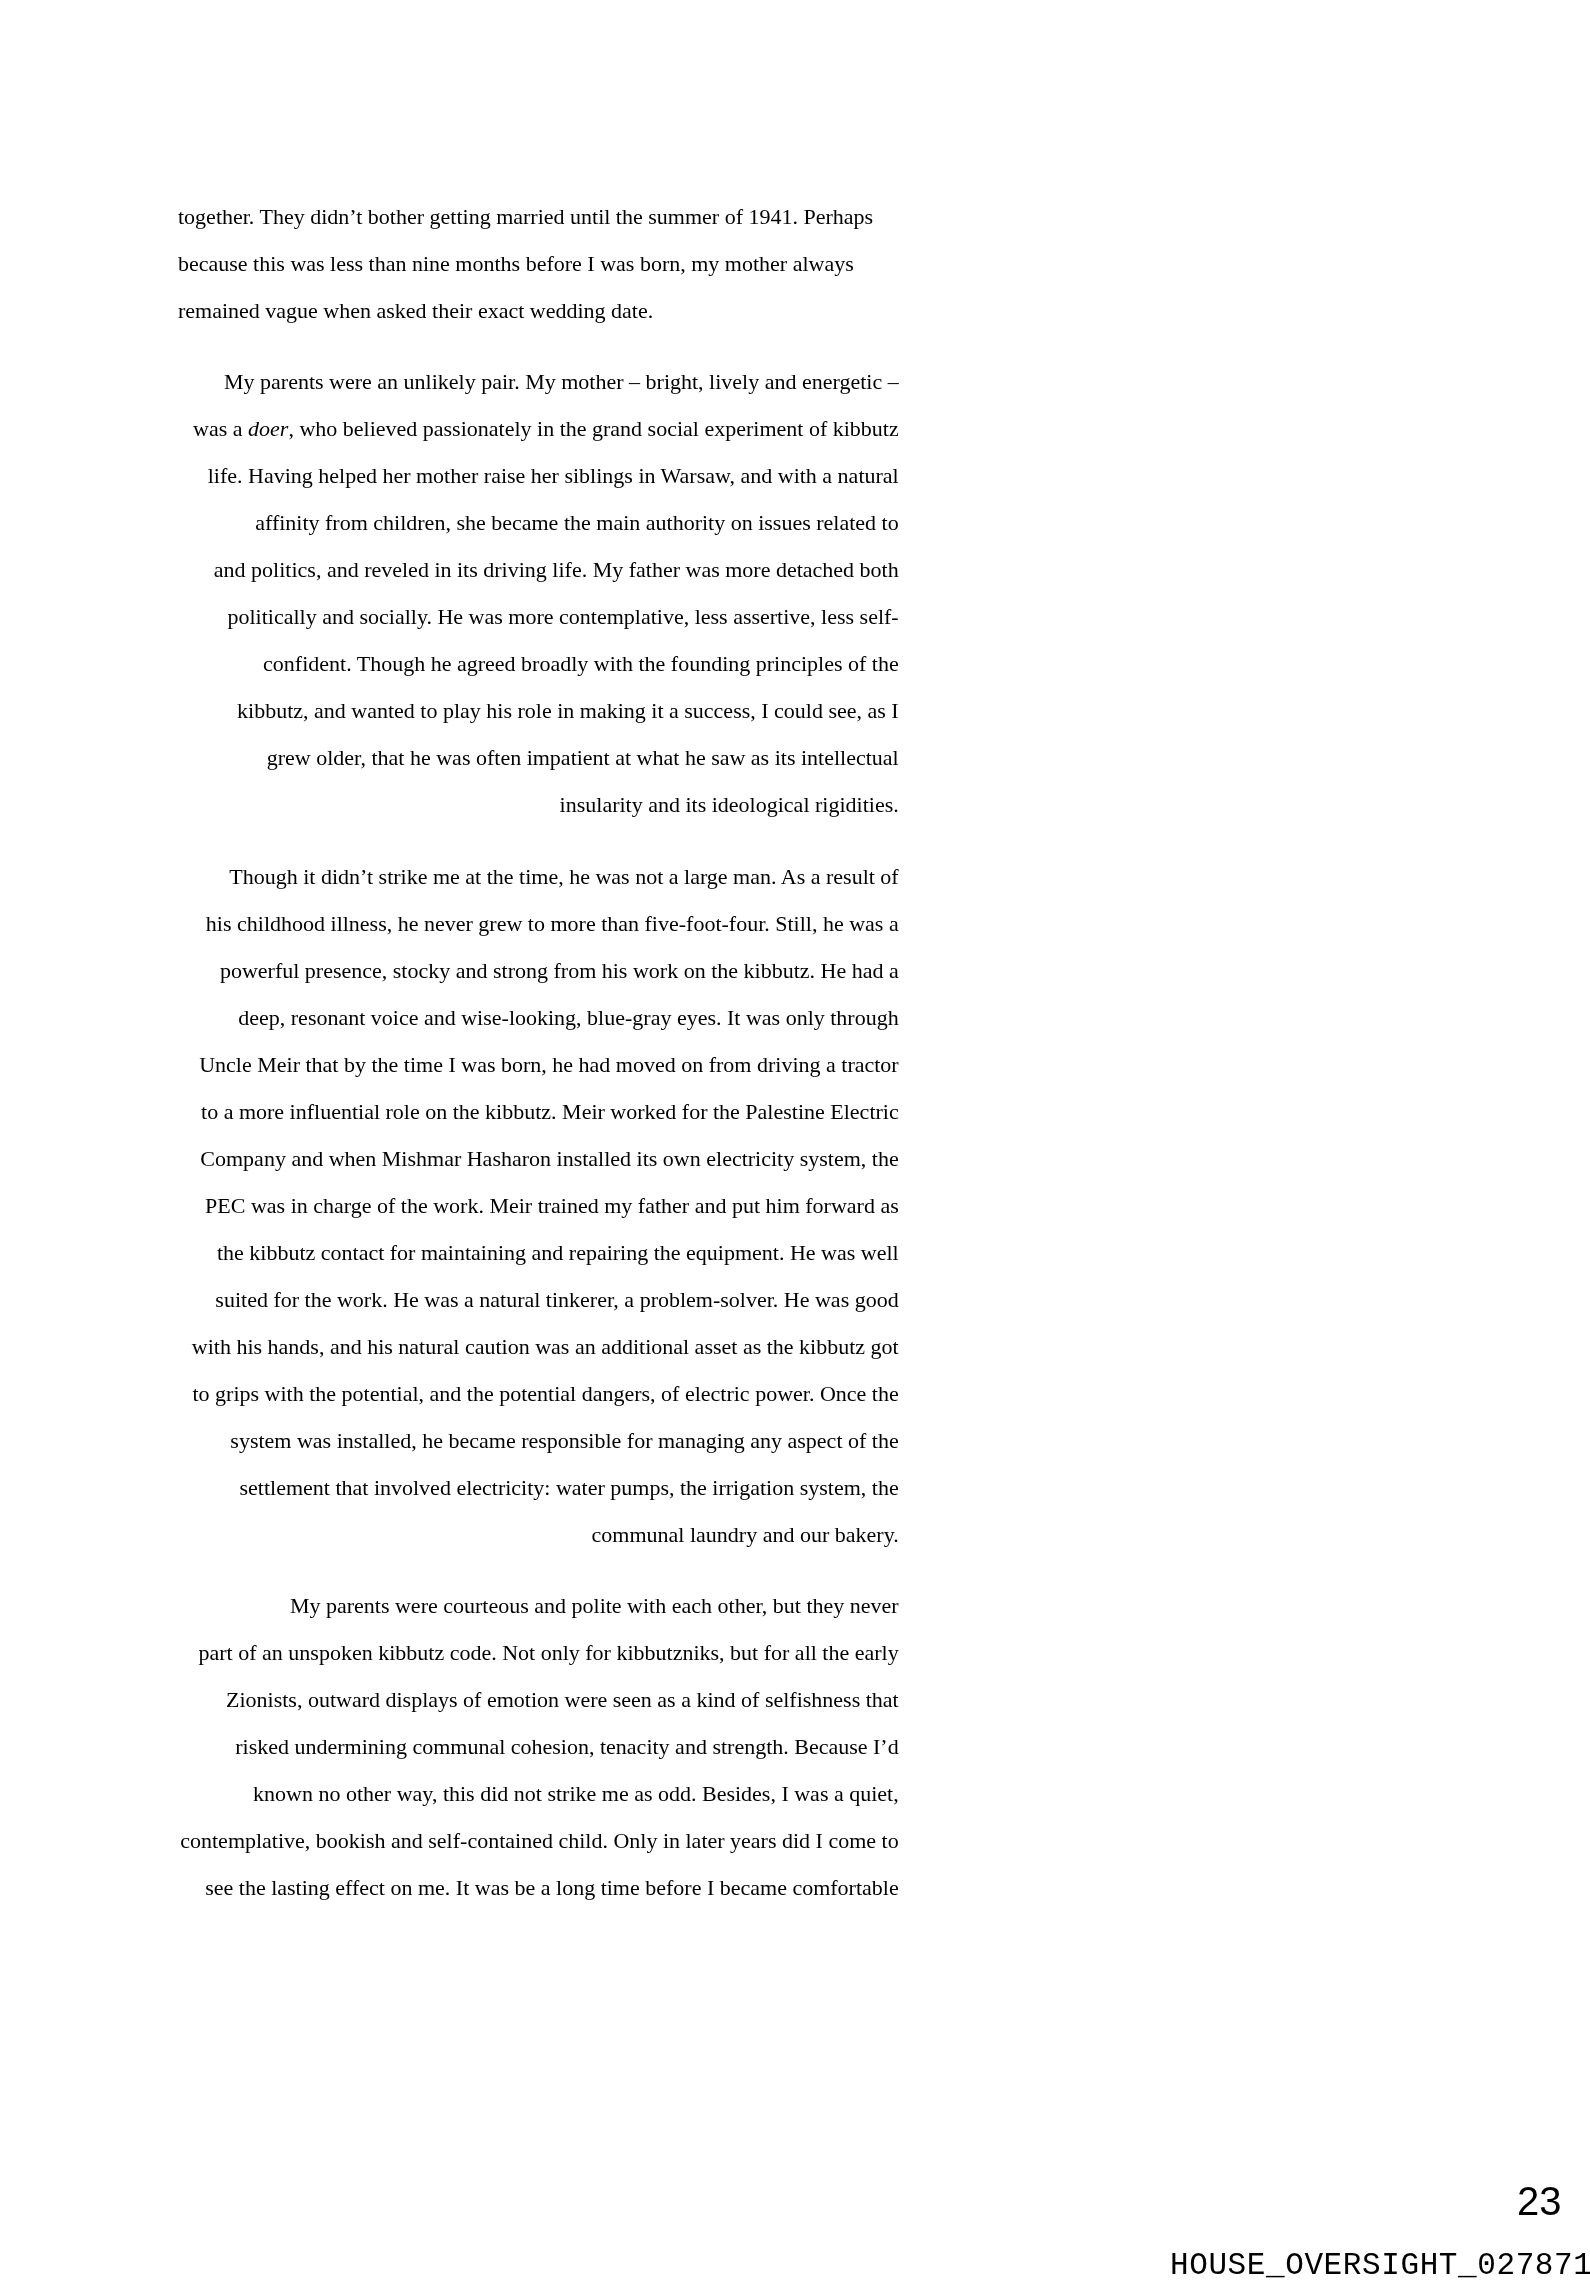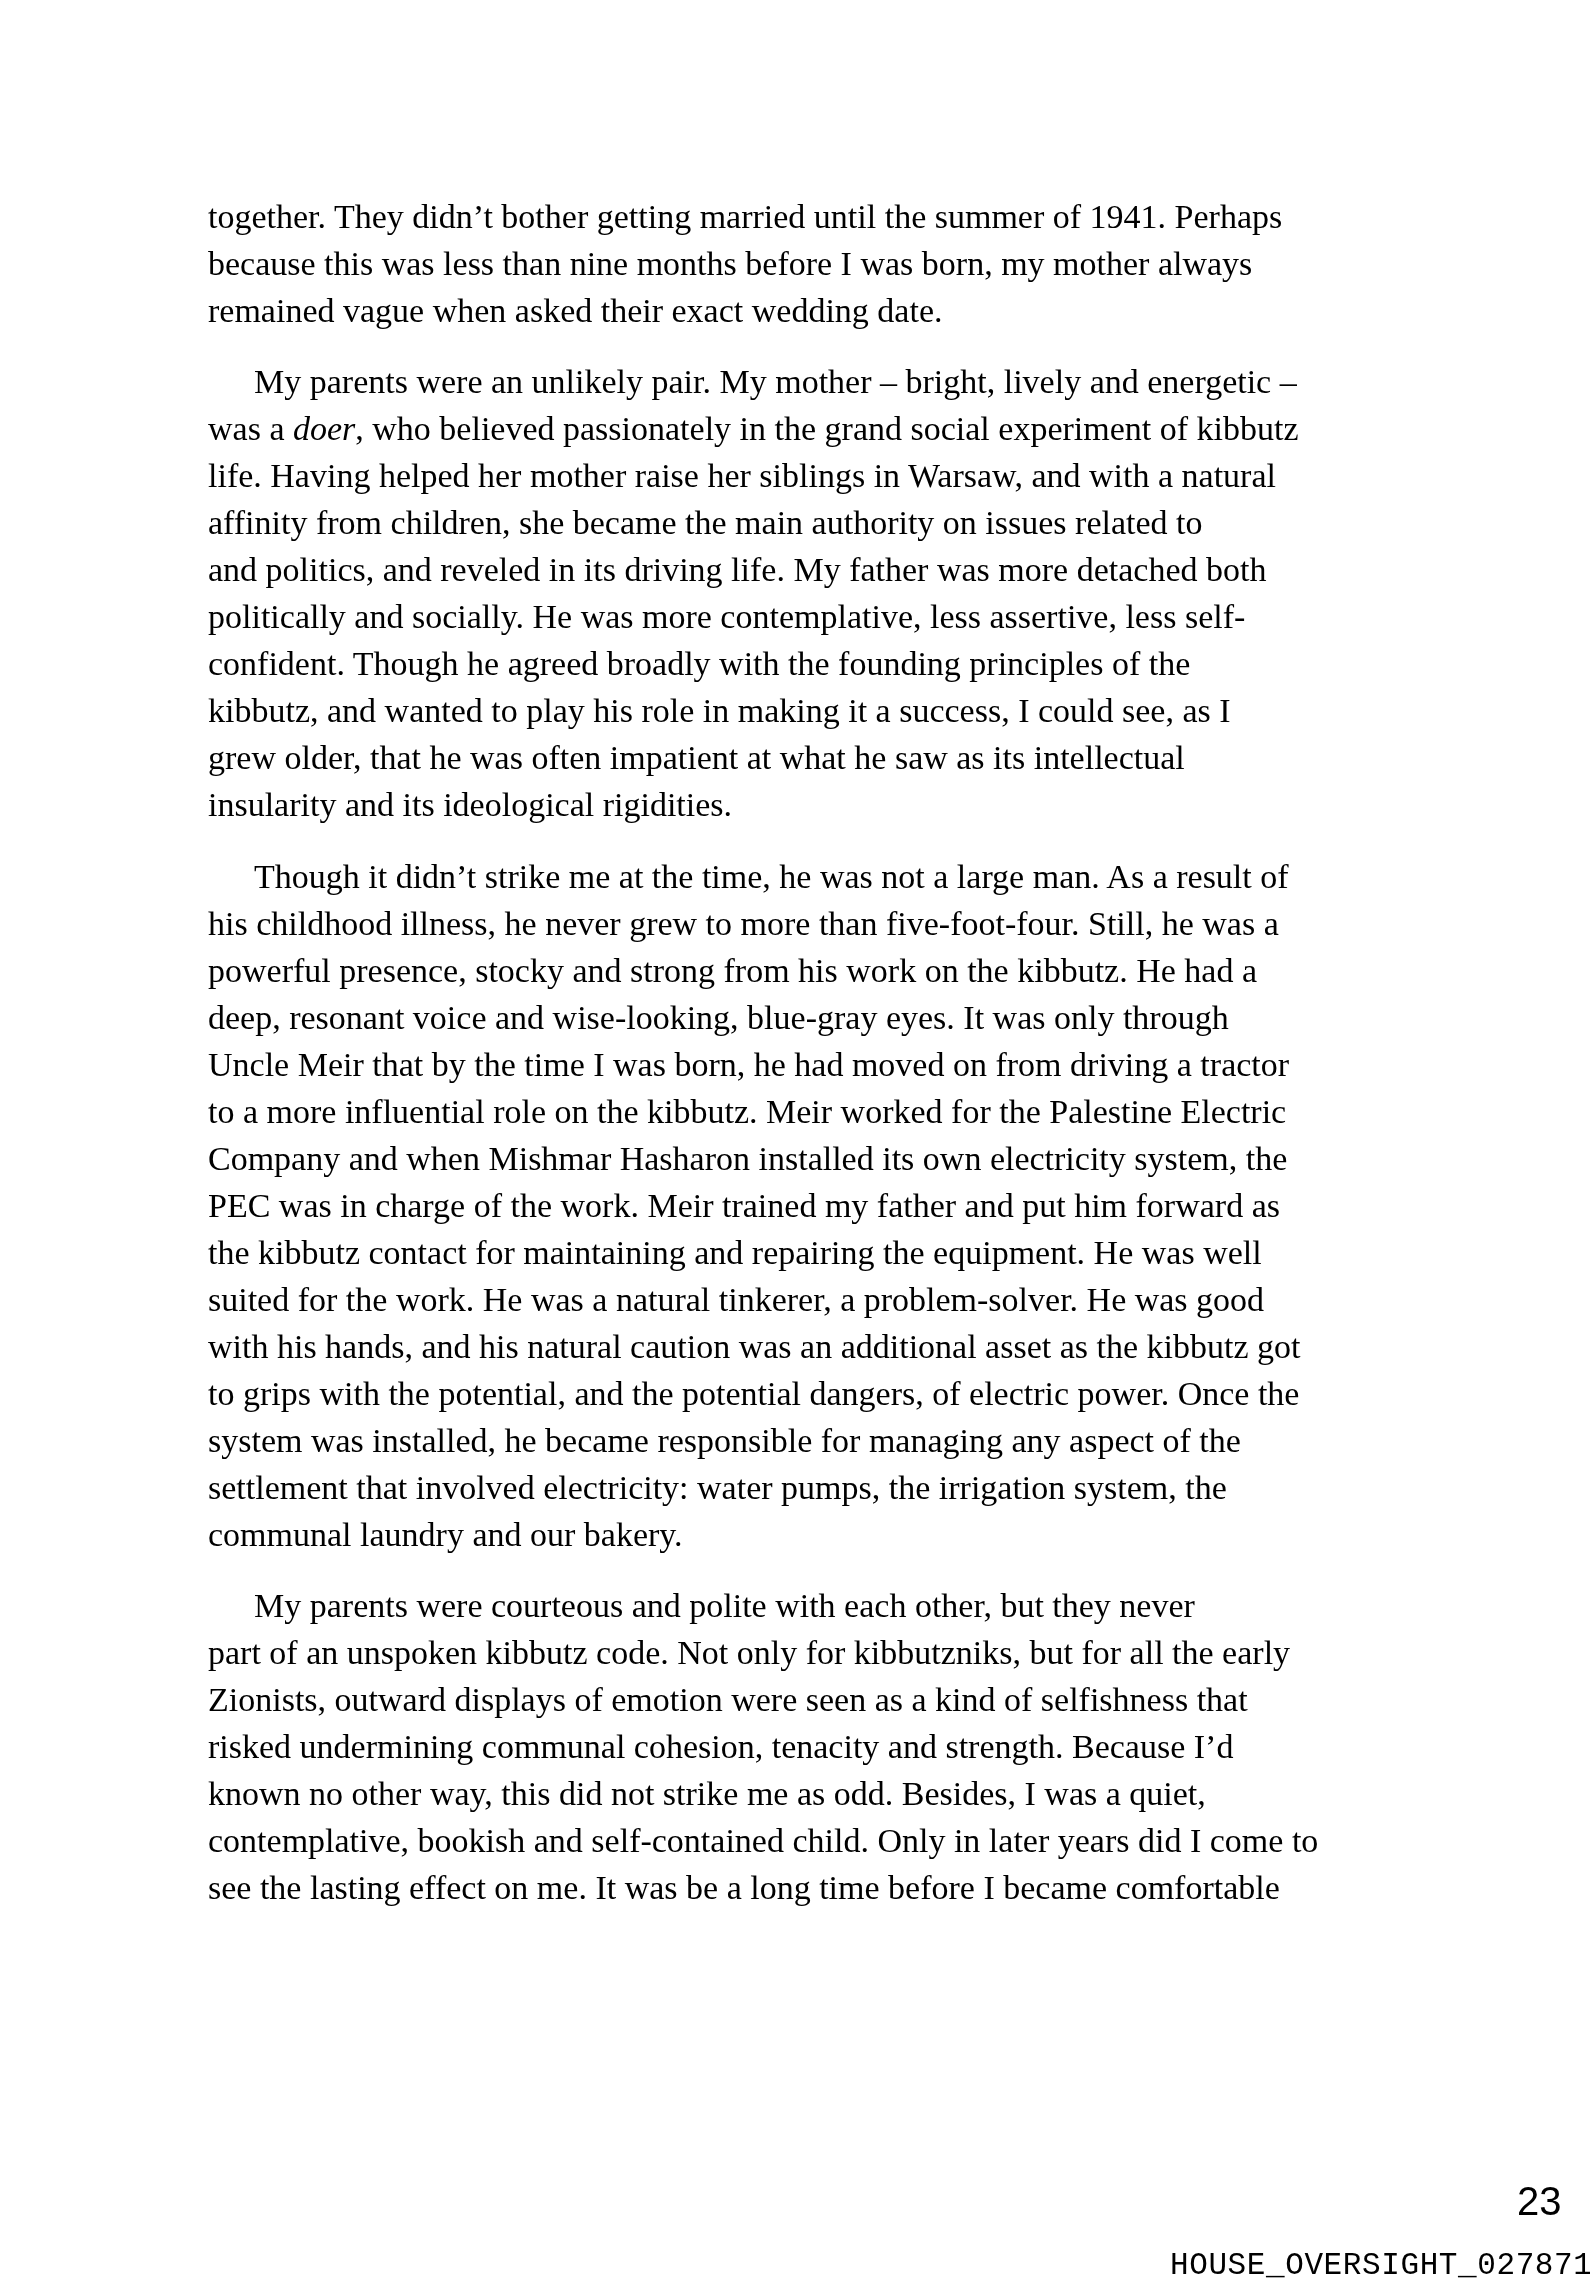--- a/index.html
+++ b/index.html
@@ -11,28 +11,28 @@
     position: relative;
     width: 1591px;
     height: 2295px;
     background: #ffffff;
     color: #000000;
     font-family: "Liberation Serif", serif;
     overflow: hidden;
   }
   .body-text {
     position: absolute;
-    left: 208px;
+    left: 178px;
     top: 193px;
-    font-size: 34px;
+    font-size: 22px;
     line-height: 47px;
     white-space: nowrap;
   }
   .paragraph { margin: 0; }
-  .paragraph.indent { margin-top: 24.4px; }
+  .paragraph.indent { margin-top: 24.4px; text-align: right; }
   .paragraph.indent .line:first-child { padding-left: 46px; }
   .line { height: 47px; }
   .line em { font-style: italic; }
   .page-number {
     position: absolute;
     top: 2181px;
     right: 29.5px;
     font-family: "Liberation Sans", sans-serif;
     font-size: 40px;
     line-height: 1;

